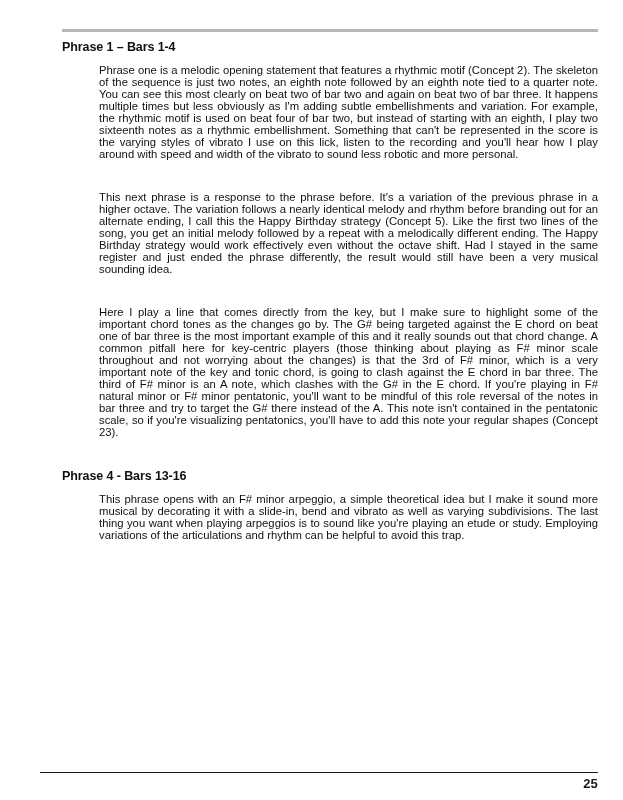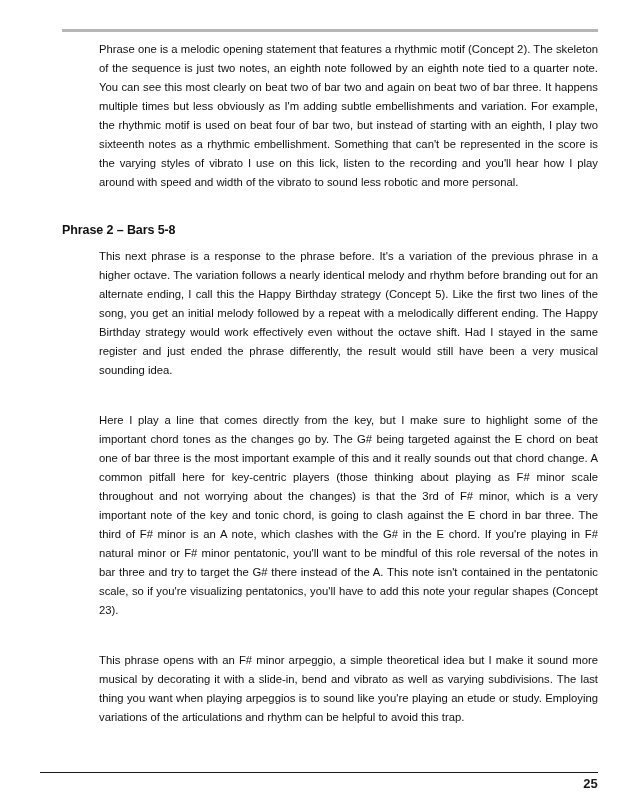--- a/index.html
+++ b/index.html
@@ -67,59 +67,60 @@
     font-weight: bold;
     color: #111111;
     margin: 0 0 10px 0;
     letter-spacing: -0.1px;
   }
 
   .section-body {
     margin: 0 16px 0 37px;
     width: 499px;
     font-size: 11.3px;
-    line-height: 19px;
+    line-height: 12px;
     text-align: justify;
     color: #111111;
     hyphens: none;
   }
 
   .spacer-1 { height: 31px; }
   .spacer-2 { height: 31px; }
   .spacer-3 { height: 31px; }
 </style>
 </head>
 <body>
 
 <div class="page">
 
   <div class="top-rule"></div>
 
   <div class="content">
 
     <div class="section">
+      <h2 class="section-heading">Phrase 1 – Bars 1-4</h2>
       <p class="section-body">Phrase one is a melodic opening statement that features a rhythmic motif (Concept 2). The skeleton of the sequence is just two notes, an eighth note followed by an eighth note tied to a quarter note. You can see this most clearly on beat two of bar two and again on beat two of bar three. It happens multiple times but less obviously as I'm adding subtle embellishments and variation. For example, the rhythmic motif is used on beat four of bar two, but instead of starting with an eighth, I play two sixteenth notes as a rhythmic embellishment. Something that can't be represented in the score is the varying styles of vibrato I use on this lick, listen to the recording and you'll hear how I play around with speed and width of the vibrato to sound less robotic and more personal.</p>
     </div>
 
     <div class="spacer-1"></div>
 
     <div class="section">
-      <h2 class="section-heading">Phrase 2 – Bars 5-8</h2>
       <p class="section-body">This next phrase is a response to the phrase before. It's a variation of the previous phrase in a higher octave. The variation follows a nearly identical melody and rhythm before branding out for an alternate ending, I call this the Happy Birthday strategy (Concept 5). Like the first two lines of the song, you get an initial melody followed by a repeat with a melodically different ending. The Happy Birthday strategy would work effectively even without the octave shift. Had I stayed in the same register and just ended the phrase differently, the result would still have been a very musical sounding idea.</p>
     </div>
 
     <div class="spacer-2"></div>
 
     <div class="section">
       <p class="section-body">Here I play a line that comes directly from the key, but I make sure to highlight some of the important chord tones as the changes go by. The G# being targeted against the E chord on beat one of bar three is the most important example of this and it really sounds out that chord change. A common pitfall here for key-centric players (those thinking about playing as F# minor scale throughout and not worrying about the changes) is that the 3rd of F# minor, which is a very important note of the key and tonic chord, is going to clash against the E chord in bar three. The third of F# minor is an A note, which clashes with the G# in the E chord. If you're playing in F# natural minor or F# minor pentatonic, you'll want to be mindful of this role reversal of the notes in bar three and try to target the G# there instead of the A. This note isn't contained in the pentatonic scale, so if you're visualizing pentatonics, you'll have to add this note your regular shapes (Concept 23).</p>
     </div>
 
     <div class="spacer-3"></div>
 
     <div class="section">
+      <h2 class="section-heading">Phrase 4 - Bars 13-16</h2>
       <p class="section-body">This phrase opens with an F# minor arpeggio, a simple theoretical idea but I make it sound more musical by decorating it with a slide-in, bend and vibrato as well as varying subdivisions. The last thing you want when playing arpeggios is to sound like you're playing an etude or study. Employing variations of the articulations and rhythm can be helpful to avoid this trap.</p>
     </div>
 
   </div>
 
   <div class="bottom-rule"></div>
   <div class="page-number">25</div>
 
 </div>
 

